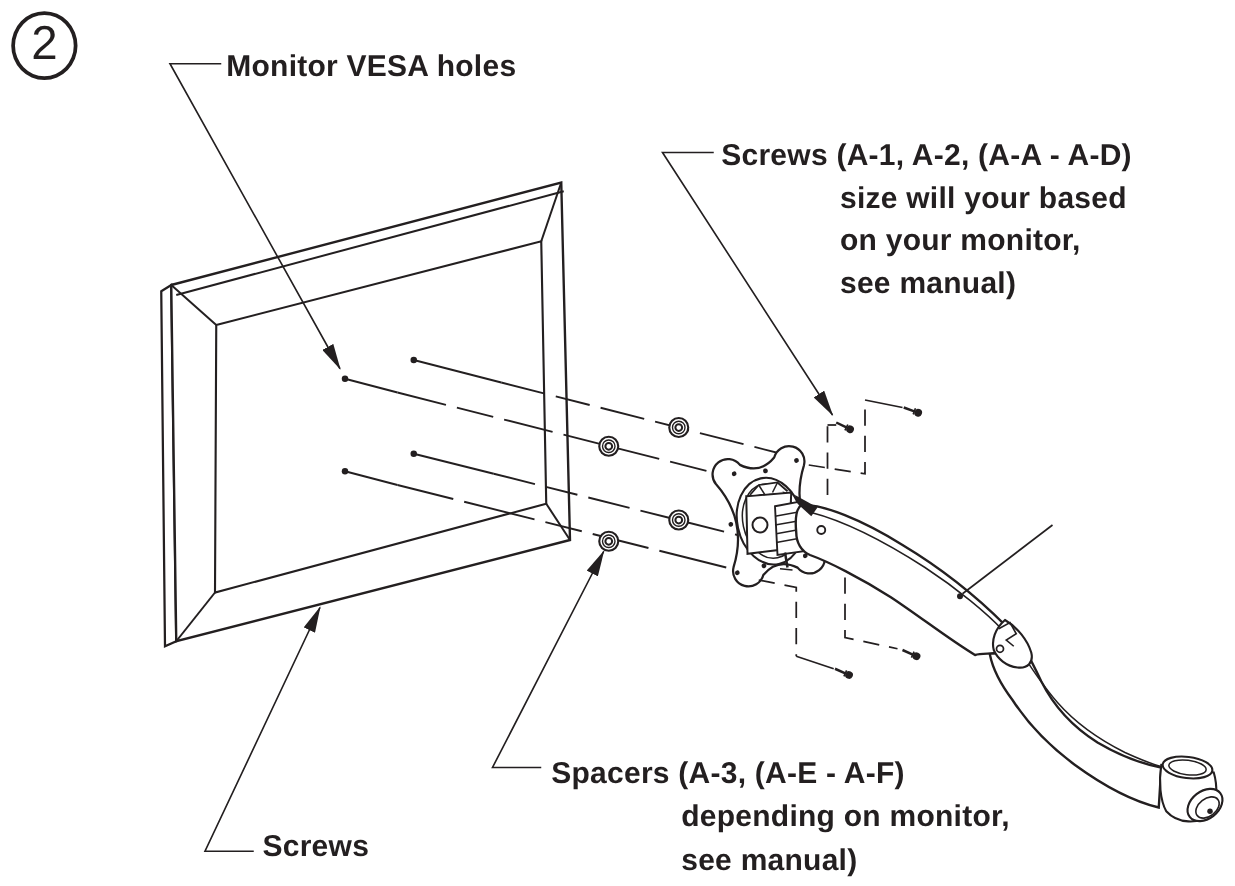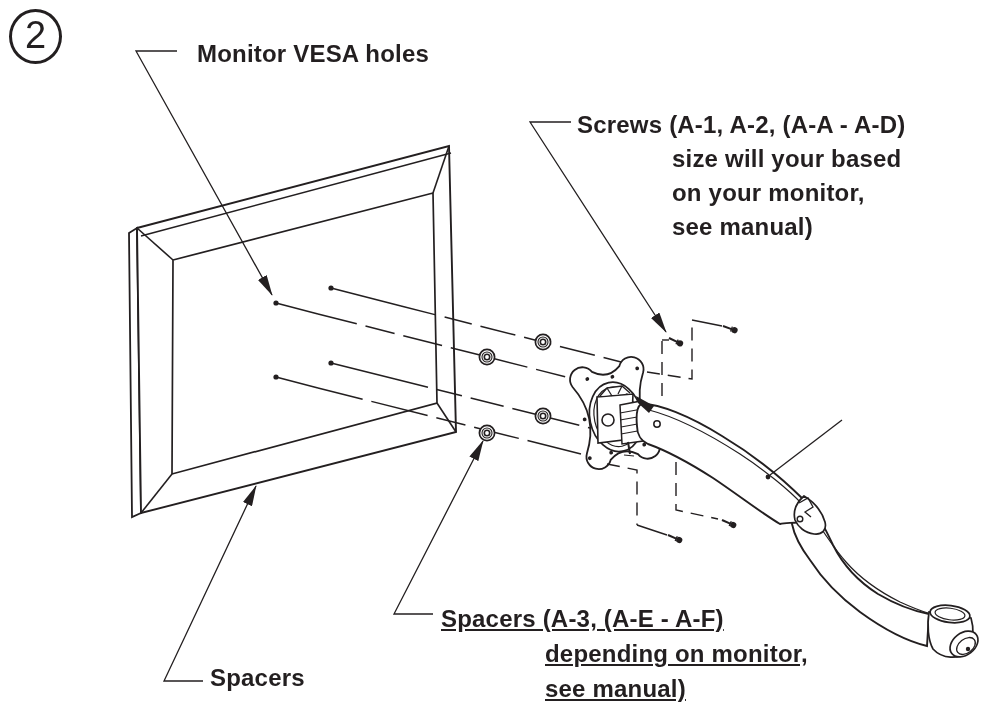--- a/index.html
+++ b/index.html
@@ -2,22 +2,22 @@
 <html><head>
 <meta charset="utf-8">
 <style>
   html,body{margin:0;padding:0;background:#ffffff;}
   #page{position:relative;width:988px;height:709px;background:#ffffff;overflow:hidden;
         font-family:"Liberation Sans",sans-serif;}
   #art{position:absolute;left:0;top:0;width:988px;height:709px;}
   .diagram-label{position:absolute;font-weight:700;font-size:24px;line-height:34px;
         color:#231f20;white-space:pre-line;letter-spacing:0.2px;}
   #label-screws{left:577px;top:108px;padding-left:95px;text-indent:-95px;}
-  #label-spacers{left:441px;top:601px;padding-left:104px;text-indent:-104px;line-height:35px;text-decoration:underline;}
-  #label-vesa-holes{left:197px;top:37px;text-align:right;}
+  #label-spacers{left:441px;top:601px;padding-left:104px;text-indent:-104px;line-height:35px;}
+  #label-vesa-holes{left:181px;top:37px;text-align:right;}
   #label-monitor{left:210px;top:661px;}
   #step-badge{position:absolute;left:9px;top:9px;width:47px;height:47px;
         border:3.5px solid #231f20;border-radius:50%;display:flex;align-items:center;
         justify-content:center;font-size:38px;font-weight:400;color:#231f20;
         padding-bottom:2px;box-sizing:content-box;}
   
   .ln{stroke:#231f20;fill:none;}
   .wh{stroke:#231f20;fill:#ffffff;}
   .ink{fill:#231f20;stroke:none;}
 </style>
@@ -177,14 +177,14 @@
 
   <div id="label-screws" class="diagram-label">Screws (A-1, A-2, (A-A - A-D)
 size will your based
 on your monitor,
 see manual)</div>
 
   <div id="label-spacers" class="diagram-label">Spacers (A-3, (A-E - A-F)
 depending on monitor,
 see manual)</div>
 
-  <div id="label-monitor" class="diagram-label">Spacers</div>
+  <div id="label-monitor" class="diagram-label">Screws</div>
 </div>
 
 </body></html>

